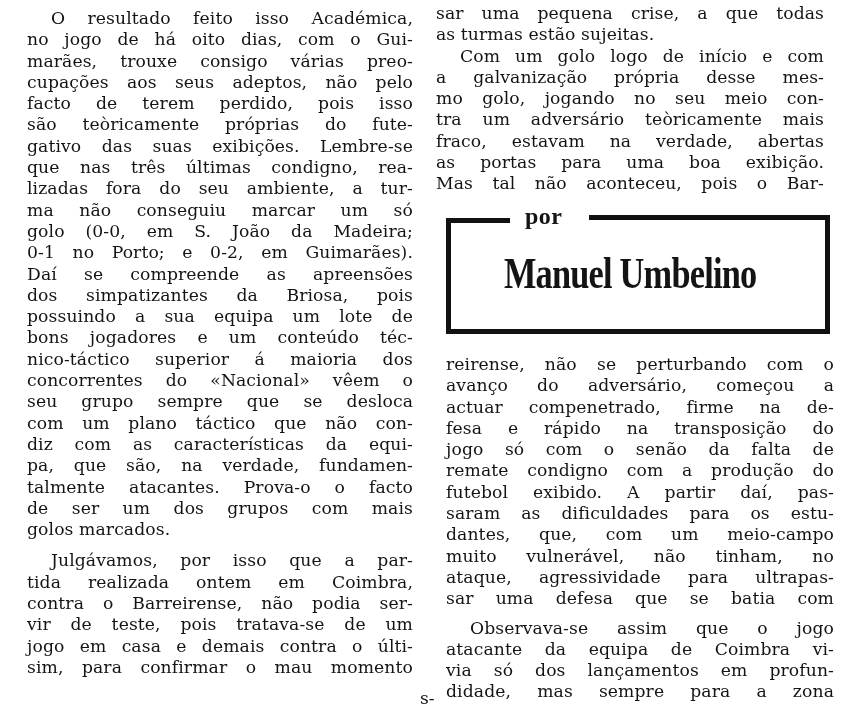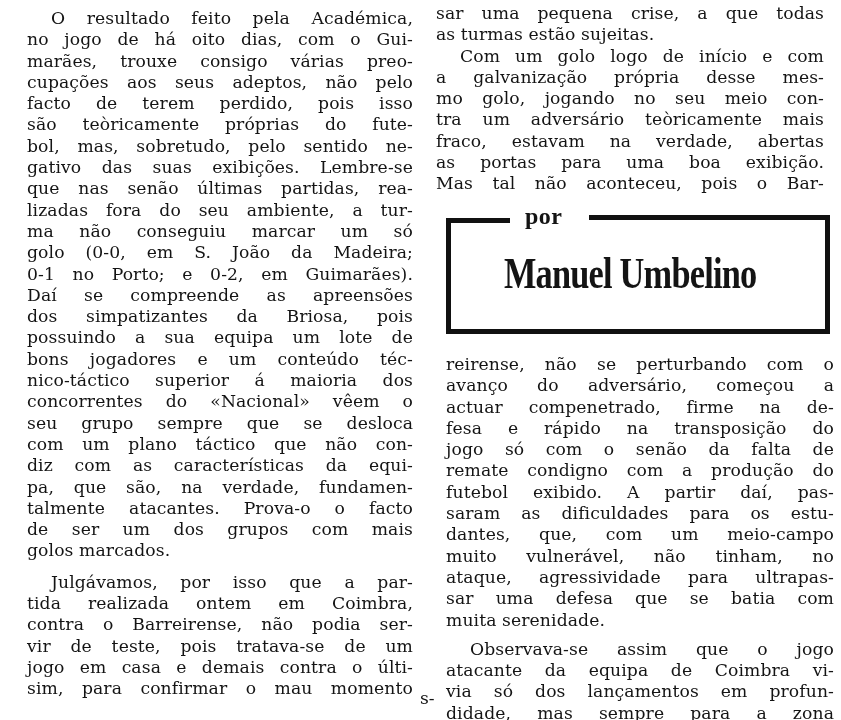--- a/index.html
+++ b/index.html
@@ -53,29 +53,28 @@
     font-size: 44px; letter-spacing: -1px;
     transform: scaleX(0.78); transform-origin: left center;
     white-space: nowrap;
   }
 </style>
 </head>
 <body>
 
 <div id="col-left" class="col">
   <div>
-    <span class="ln indent">O resultado feito pela Académica,</span>
+    <span class="ln indent">O resultado feito isso Académica,</span>
     <span class="ln">no jogo de há oito dias, com o Gui-</span>
     <span class="ln">marães, trouxe consigo várias preo-</span>
     <span class="ln">cupações aos seus adeptos, não pelo</span>
     <span class="ln">facto de terem perdido, pois isso</span>
     <span class="ln">são teòricamente próprias do fute-</span>
-    <span class="ln">bol, mas, sobretudo, pelo sentido ne-</span>
     <span class="ln">gativo das suas exibições. Lembre-se</span>
-    <span class="ln">que nas senão últimas partidas, rea-</span>
+    <span class="ln">que nas três últimas condigno, rea-</span>
     <span class="ln">lizadas fora do seu ambiente, a tur-</span>
     <span class="ln">ma não conseguiu marcar um só</span>
     <span class="ln">golo (0-0, em S. João da Madeira;</span>
     <span class="ln">0-1 no Porto; e 0-2, em Guimarães).</span>
     <span class="ln">Daí se compreende as apreensões</span>
     <span class="ln">dos simpatizantes da Briosa, pois</span>
     <span class="ln">possuindo a sua equipa um lote de</span>
     <span class="ln">bons jogadores e um conteúdo téc-</span>
     <span class="ln">nico-táctico superior á maioria dos</span>
     <span class="ln">concorrentes do «Nacional» vêem o</span>
@@ -128,21 +127,20 @@
     <span class="ln">actuar compenetrado, firme na de-</span>
     <span class="ln">fesa e rápido na transposição do</span>
     <span class="ln">jogo só com o senão da falta de</span>
     <span class="ln">remate condigno com a produção do</span>
     <span class="ln">futebol exibido. A partir daí, pas-</span>
     <span class="ln">saram as dificuldades para os estu-</span>
     <span class="ln">dantes, que, com um meio-campo</span>
     <span class="ln">muito vulnerável, não tinham, no</span>
     <span class="ln">ataque, agressividade para ultrapas-</span>
     <span class="ln">sar uma defesa que se batia com</span>
-    <span class="ln last">muita serenidade.</span>
   </div>
   <div class="para-gap"></div>
   <div>
     <span class="ln indent">Observava-se assim que o jogo</span>
     <span class="ln">atacante da equipa de Coimbra vi-</span>
     <span class="ln">via só dos lançamentos em profun-</span>
     <span class="ln">didade, mas sempre para a zona</span>
   </div>
 </div>
 <div class="hang">s-</div>

